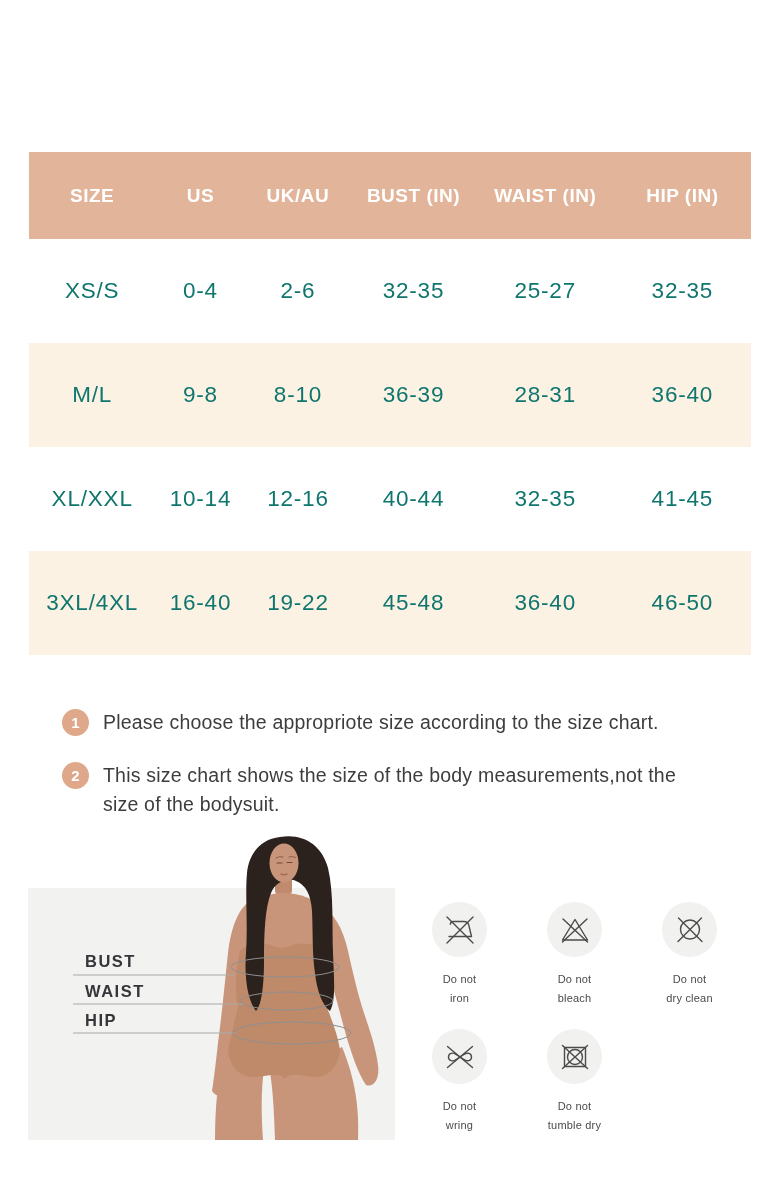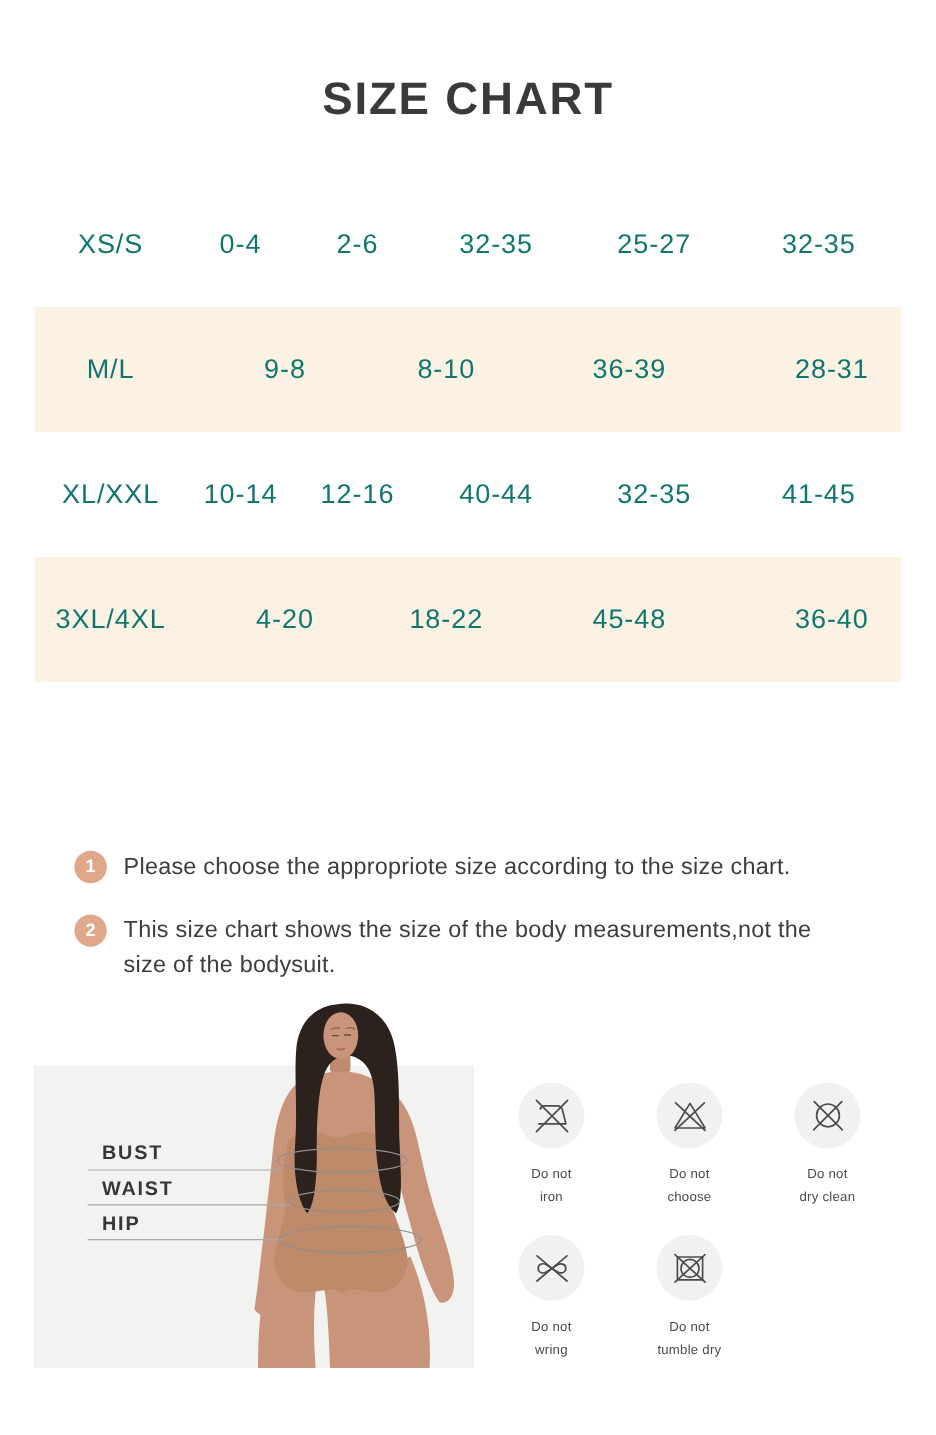--- a/index.html
+++ b/index.html
@@ -26,21 +26,21 @@
   .t-row{
     display:grid;
     grid-template-columns:17.5% 12.5% 14.5% 17.5% 19% 19%;
     align-items:center;justify-items:center;
   }
   .t-row--header{
     height:87px;background:var(--header-bg);
     color:#fff;font-weight:700;font-size:19px;letter-spacing:.5px;
   }
   .t-row--data{height:104px;font-size:22.5px;color:#0f766e;letter-spacing:.8px;}
-  .t-row--alt{background:var(--alt-row-bg);gap:37px;}
+  .t-row--alt{background:var(--alt-row-bg);}
 
   
   .note{position:absolute;left:62px;display:flex;align-items:flex-start;}
   .note--one{top:708px;}
   .note--two{top:761px;}
   .note-badge{
     flex:0 0 auto;width:27px;height:27px;border-radius:50%;
     background:var(--note-badge);color:#fff;
     display:flex;align-items:center;justify-content:center;
     font-size:15px;font-weight:700;margin-top:1px;
@@ -82,23 +82,30 @@
     margin-top:13px;text-align:center;font-size:11px;line-height:19px;
     color:#4a4a4c;letter-spacing:.2px;
   }
   .icon-stroke{fill:none;stroke:#4b4b4b;stroke-width:1.4;stroke-linecap:round;stroke-linejoin:round;}
 </style>
 </head>
 <body>
 
 <div class="canvas">
 
-  <div class="page-title">SIZE CHART</div>
 
   <div class="size-table">
+    <div class="t-row t-row--header">
+      <div>SIZE</div>
+      <div>US</div>
+      <div>UK/AU</div>
+      <div>BUST (IN)</div>
+      <div>WAIST (IN)</div>
+      <div>HIP (IN)</div>
+    </div>
     <div class="t-row t-row--data">
       <div>XS/S</div>
       <div>0-4</div>
       <div>2-6</div>
       <div>32-35</div>
       <div>25-27</div>
       <div>32-35</div>
     </div>
     <div class="t-row t-row--data t-row--alt">
       <div>M/L</div>
@@ -111,22 +118,22 @@
     <div class="t-row t-row--data">
       <div>XL/XXL</div>
       <div>10-14</div>
       <div>12-16</div>
       <div>40-44</div>
       <div>32-35</div>
       <div>41-45</div>
     </div>
     <div class="t-row t-row--data t-row--alt">
       <div>3XL/4XL</div>
-      <div>4-20</div>
-      <div>18-22</div>
+      <div>16-40</div>
+      <div>19-22</div>
       <div>45-48</div>
       <div>36-40</div>
       <div>46-50</div>
     </div>
   </div>
 
   <div class="note note--one">
     <div class="note-badge">1</div>
     <div class="note-text">Please choose the appropriote size according to the size chart.</div>
   </div>
@@ -190,21 +197,21 @@
       <div class="care-circle">
         <svg viewBox="0 0 40 40">
             <g class="icon-stroke">
           <path d="M20 9.5 L32.5 30 H7.5 Z"></path>
           <path d="M8 9 L32.5 32 M32 9 L7.5 32"></path>
         </g>
           </svg>
       </div>
       <div class="care-label">
         <span>Do not</span><br>
-        <span>choose</span>
+        <span>bleach</span>
       </div>
     </div>
 
     <div class="care-cell">
       <div class="care-circle">
         <svg viewBox="0 0 40 40">
             <g class="icon-stroke">
           <circle cx="20" cy="19.5" r="9.5"></circle>
           <path d="M8.5 8 L32 31.5 M31.5 8 L8 31.5"></path>
         </g>

